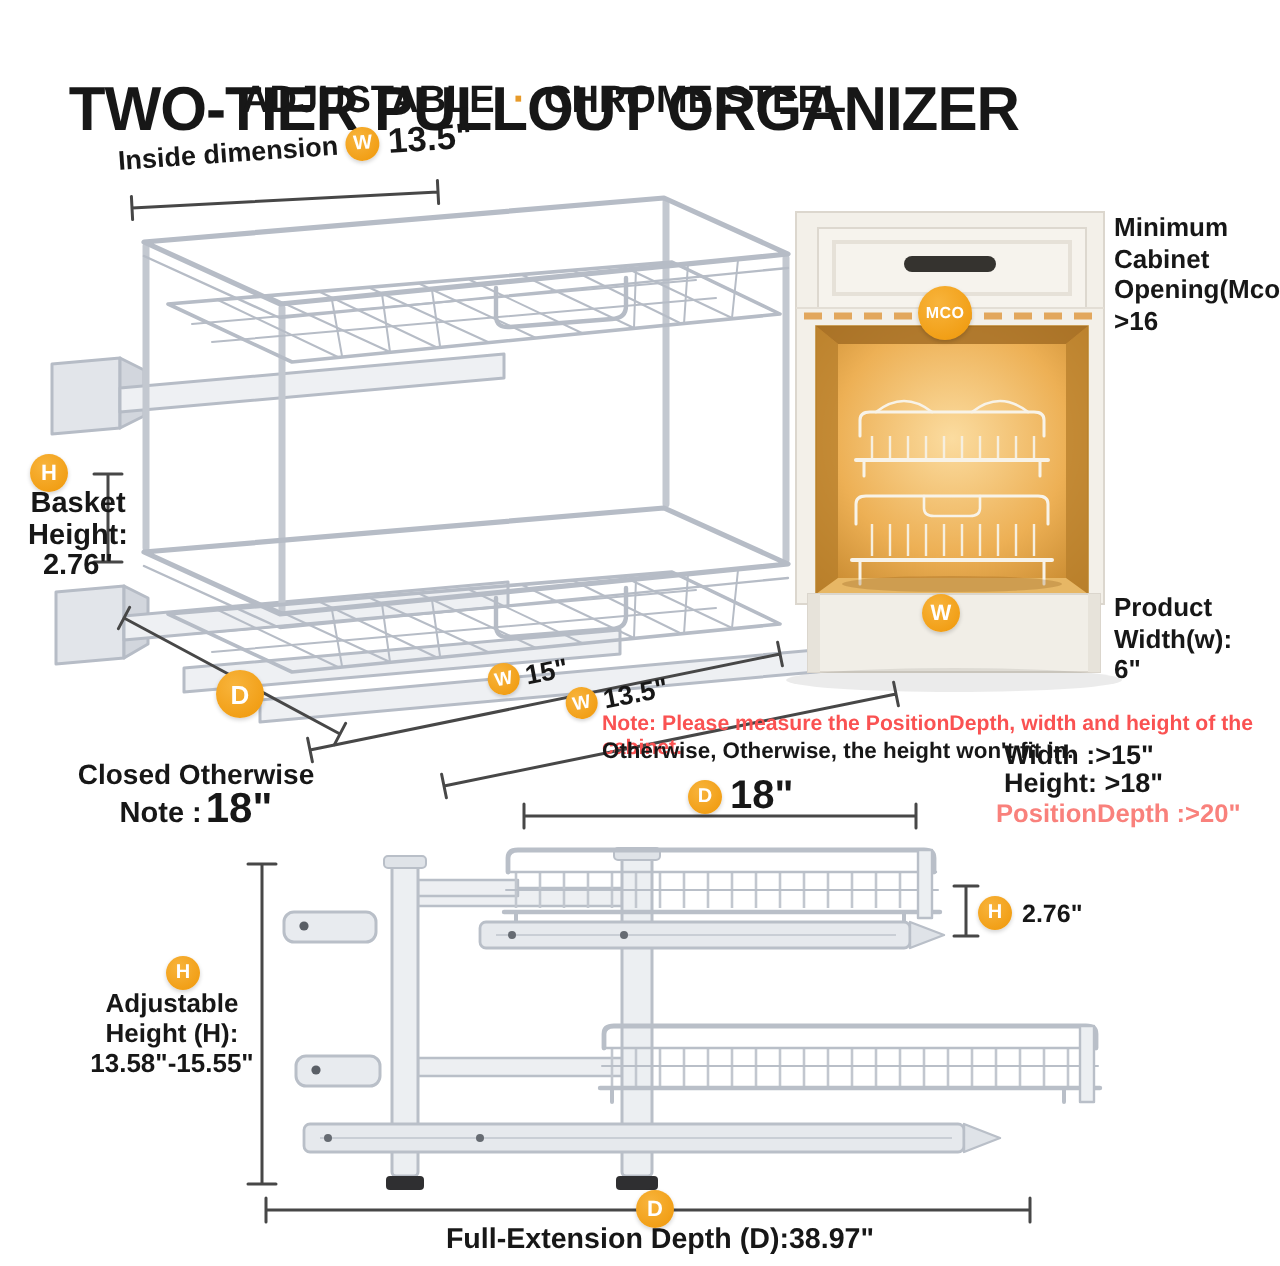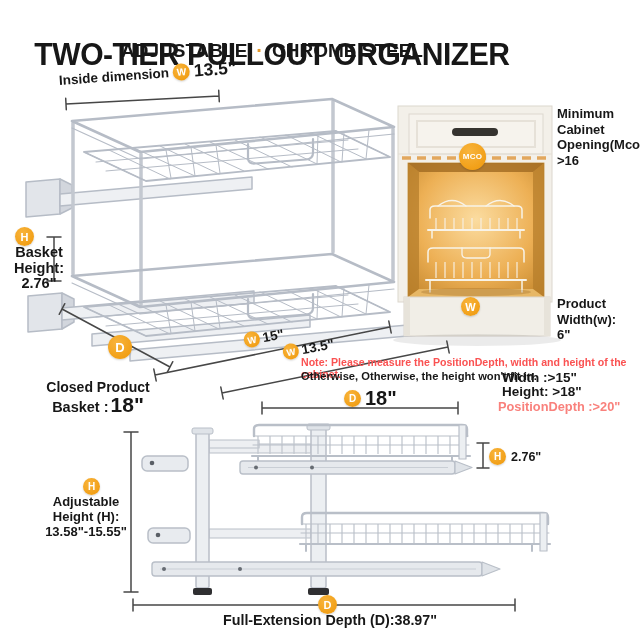--- a/index.html
+++ b/index.html
@@ -183,23 +183,23 @@
     <span style="font-size:17.5px;">13.5"</span>
   </div>
 
   <div class="badge b19 abs" style="left:15px;top:227px;">H</div>
   <div class="txt" style="left:12px;top:245px;width:54px;text-align:center;font-size:14.5px;line-height:15.5px;">Basket
 Height:
 2.76"</div>
 
   <div class="badge b24 abs" style="left:108px;top:335px;">D</div>
   <div class="txt" style="left:36px;top:362px;width:124px;text-align:center;font-size:14px;line-height:17px;">
-    <span>Closed Product</span>
+    <span>Closed Otherwise</span>
     <span style="display:flex;align-items:baseline;justify-content:center;gap:2px;">
-      <span style="font-size:14.5px;">Basket :</span>
+      <span style="font-size:14.5px;">Note :</span>
       <span style="font-size:21px;">18"</span>
     </span>
   </div>
 
   <div class="dim-row" style="left:244px;top:333px;gap:3px;transform:rotate(-11deg);">
     <span class="badge b16">W</span>
     <span style="font-size:13.5px;">15"</span>
   </div>
   <div class="dim-row" style="left:283px;top:345px;gap:3px;transform:rotate(-11deg);">
     <span class="badge b16">W</span>

